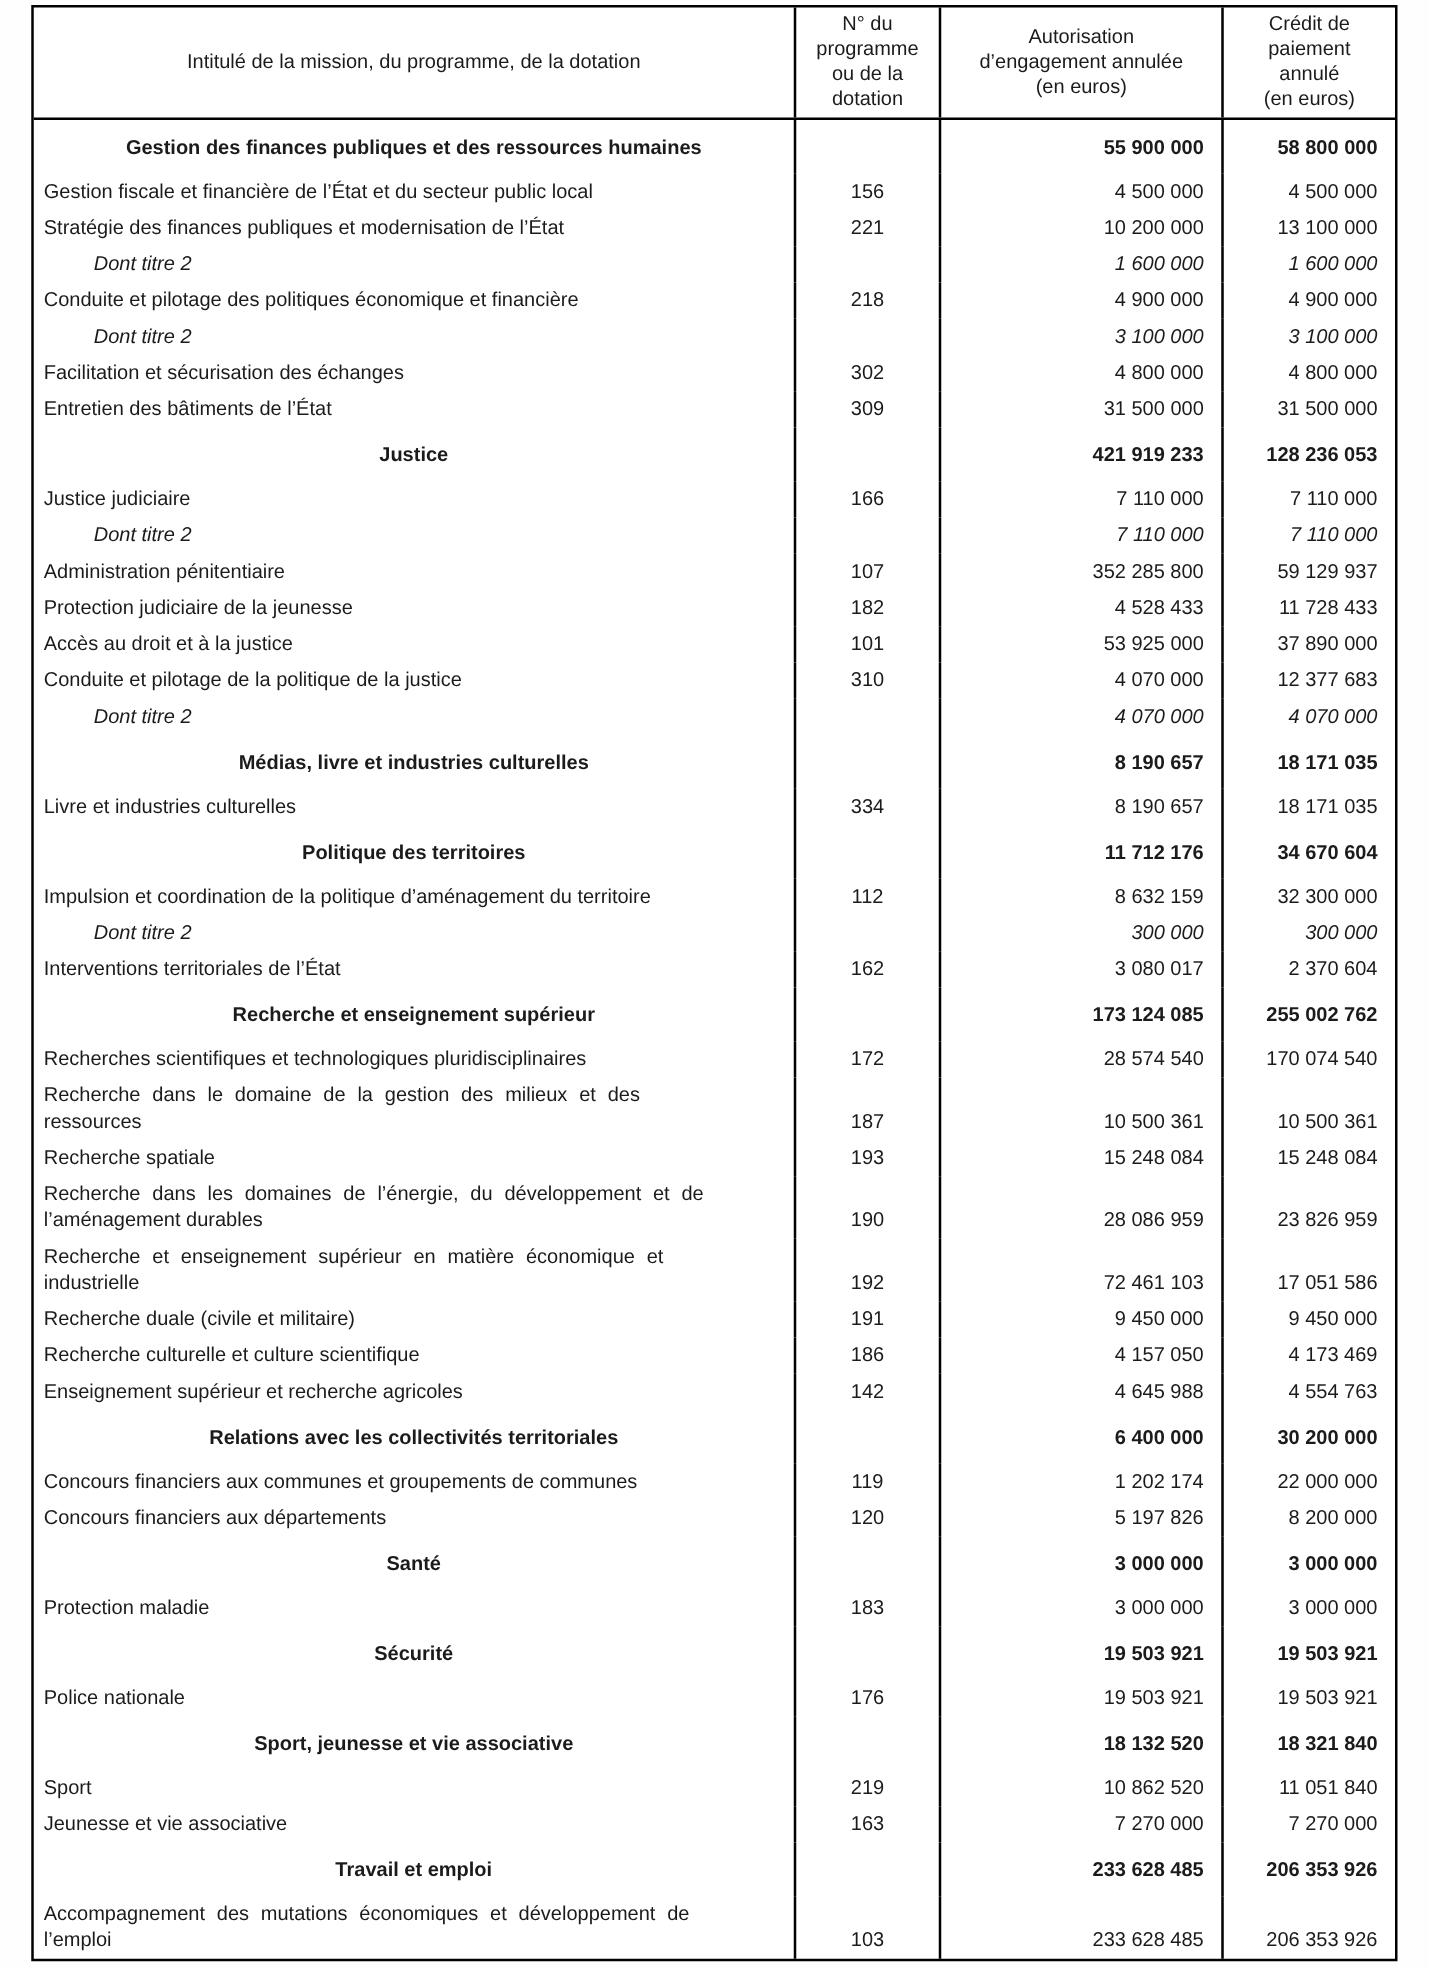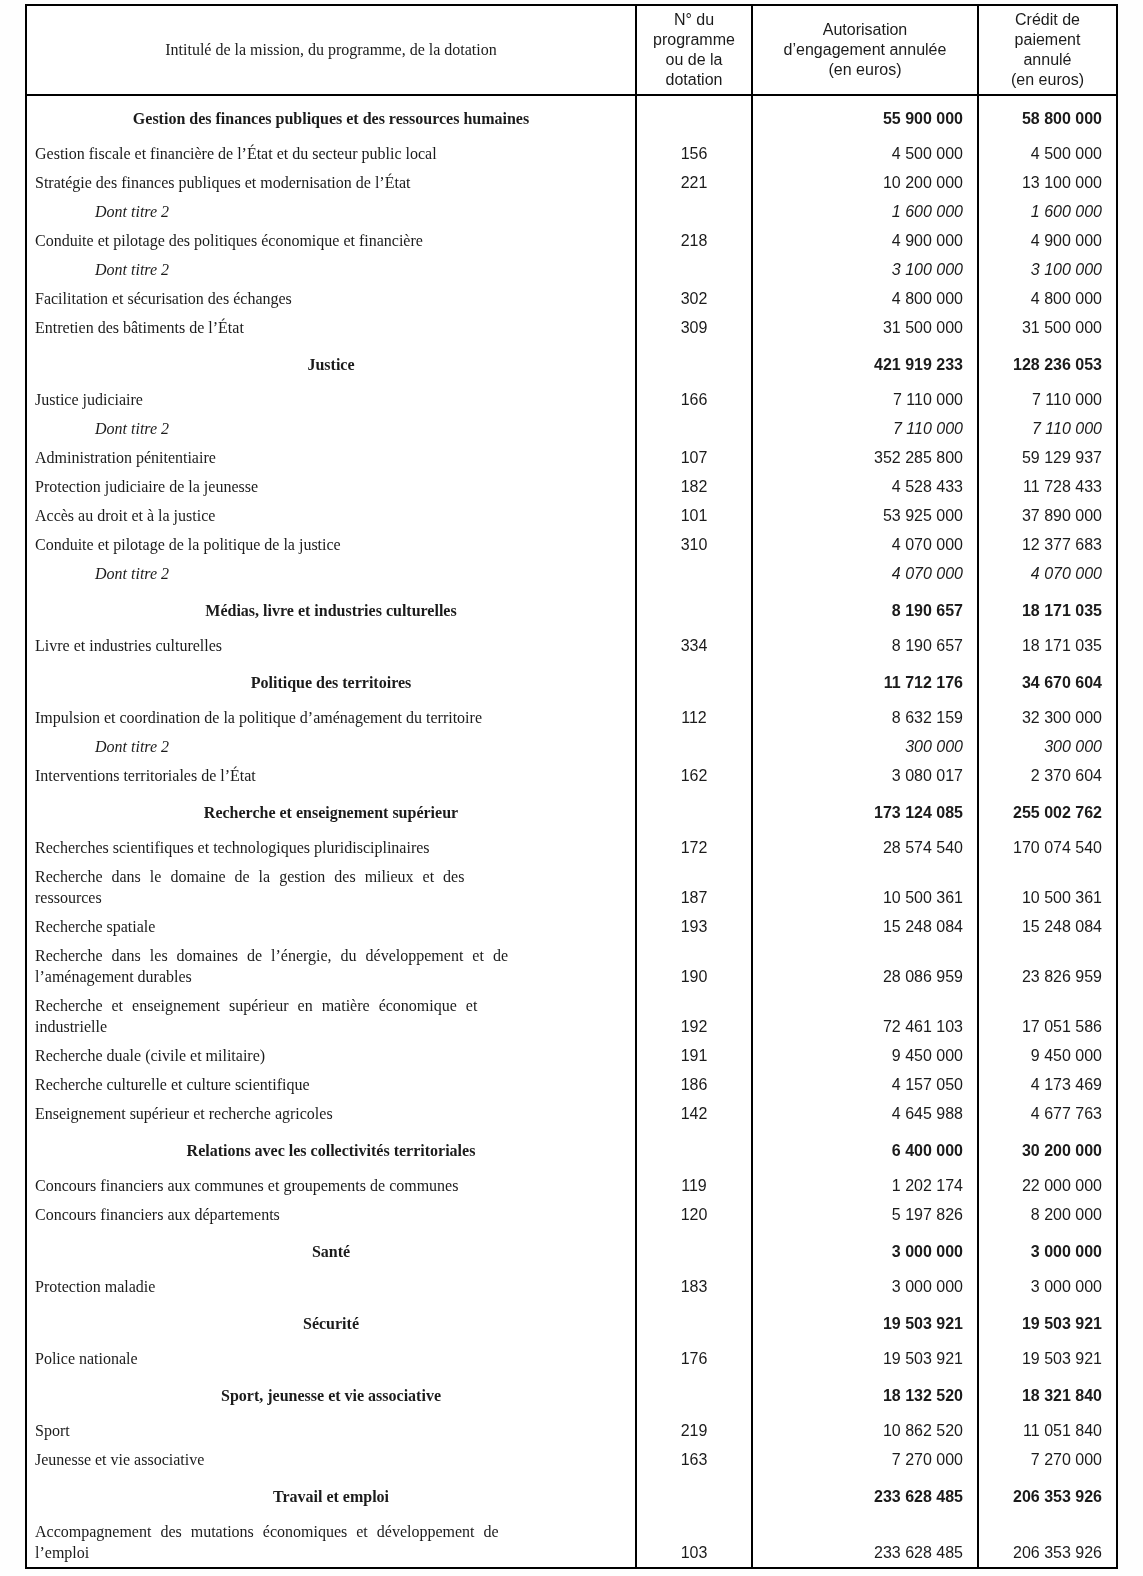--- a/index.html
+++ b/index.html
@@ -23,21 +23,21 @@
     width: 1093px;
     border: 2px solid #000;
     background: #fff;
   }
   .row { display: flex; align-items: stretch; }
   .cell {
     padding: 4px 8px;
     font-size: 16px;
     line-height: 21px;
   }
-  .c1 { width: 608px; white-space: pre-line; font-family: Liberation Serif, serif; }
+  .c1 { width: 608px; white-space: pre-line; }
   .c2 { width: 116px; border-left: 2px solid #000; display: flex; align-items: flex-end; justify-content: center; }
   .c3 { width: 226px; border-left: 2px solid #000; display: flex; align-items: flex-end; justify-content: flex-end; padding-right: 14px; }
   .c4 { flex: 1; border-left: 2px solid #000; display: flex; align-items: flex-end; justify-content: flex-end; padding-right: 14px; }
 
   
   .header { border-bottom: 2px solid #000; height: 90px; }
   .header .cell {
     display: flex;
     align-items: center;
     justify-content: center;
@@ -57,21 +57,21 @@
     padding-bottom: 10px;
   }
   .mission .c2 { padding-bottom: 10px; }
   .mission .c3, .mission .c4 { font-weight: bold; padding-bottom: 10px; }
 
   
   .program .c1 { text-align: justify; }
   .c1.two-line::first-line { word-spacing: 5px; }
 
   
-  .dont .c1 { font-style: italic; padding-left: 68px; }
+  .dont .c1 { font-style: italic; padding-left: 48px; }
   .dont .c3, .dont .c4 { font-style: italic; }
 </style>
 </head>
 <body>
 
 <div class="page">
   <div class="table">
     <div class="row header">
       <div class="cell c1">Intitulé de la mission, du programme, de la dotation</div>
       <div class="cell c2">N° du
@@ -266,21 +266,21 @@
         <div class="row program">
           <div class="cell c1">Recherche culturelle et culture scientifique</div>
           <div class="cell c2">186</div>
           <div class="cell c3">4 157 050</div>
           <div class="cell c4">4 173 469</div>
         </div>
         <div class="row program">
           <div class="cell c1">Enseignement supérieur et recherche agricoles</div>
           <div class="cell c2">142</div>
           <div class="cell c3">4 645 988</div>
-          <div class="cell c4">4 677 763</div>
+          <div class="cell c4">4 554 763</div>
         </div>
         <div class="row mission">
           <div class="cell c1">Relations avec les collectivités territoriales</div>
           <div class="cell c2"></div>
           <div class="cell c3">6 400 000</div>
           <div class="cell c4">30 200 000</div>
         </div>
         <div class="row program">
           <div class="cell c1">Concours financiers aux communes et groupements de communes</div>
           <div class="cell c2">119</div>

